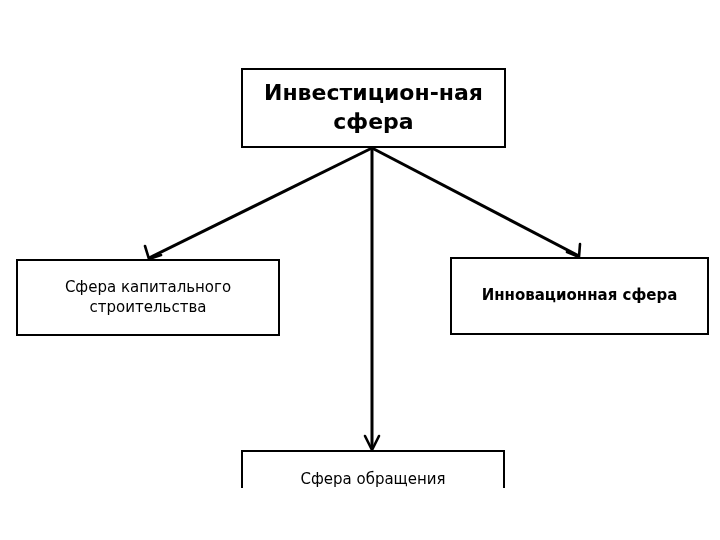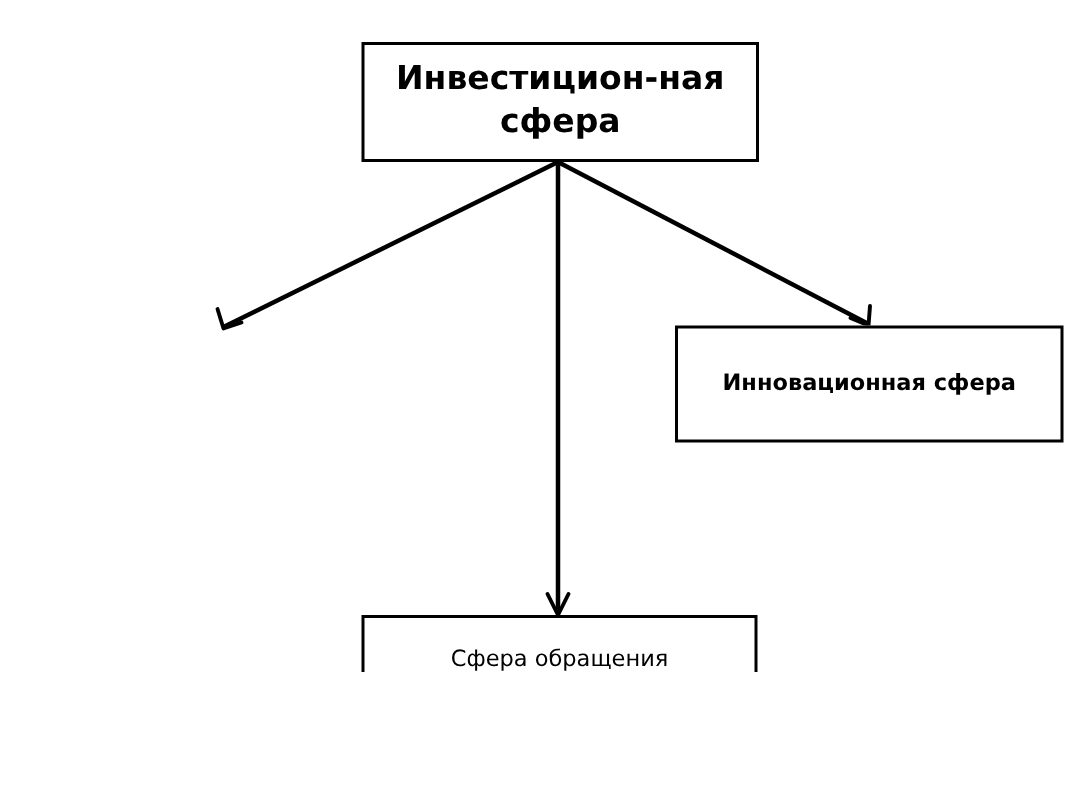--- a/index.html
+++ b/index.html
@@ -7,20 +7,21 @@
     padding: 0;
     background: #ffffff;
   }
   #canvas {
     position: relative;
     width: 720px;
     height: 448px;
     background: #ffffff;
     overflow: hidden;
     font-family: "DejaVu Sans", "Liberation Sans", sans-serif;
+    margin-top: 40px;
   }
   .arrow-layer {
     position: absolute;
     left: 0;
     top: 0;
     width: 720px;
     height: 540px;
     pointer-events: none;
   }
   .node {
@@ -100,20 +101,24 @@
       <line x1="372" y1="108" x2="372" y2="409" stroke="#000000" stroke-width="3"></line>
       <polyline points="365,396 372,410 379,396" fill="none" stroke="#000000" stroke-width="2.6" stroke-linecap="round" stroke-linejoin="round"></polyline>
     </g>
   </svg>
 
   <div class="node" id="node-root">
     <span class="node-label">Инвестицион-ная
 сфера</span>
   </div>
 
+  <div class="node" id="node-left">
+    <span class="node-label">Сфера капитального
+строительства</span>
+  </div>
 
   <div class="node" id="node-right">
     <span class="node-label">Инновационная сфера</span>
   </div>
 
   <div class="node" id="node-bottom">
     <span class="node-label">Сфера обращения
 финансового капитала</span>
   </div>
 

